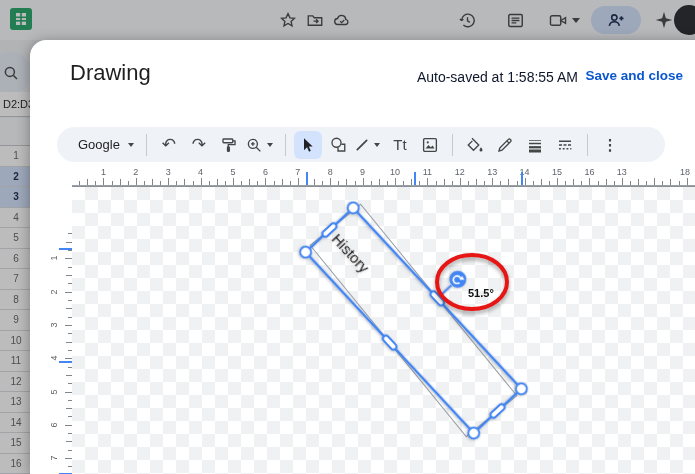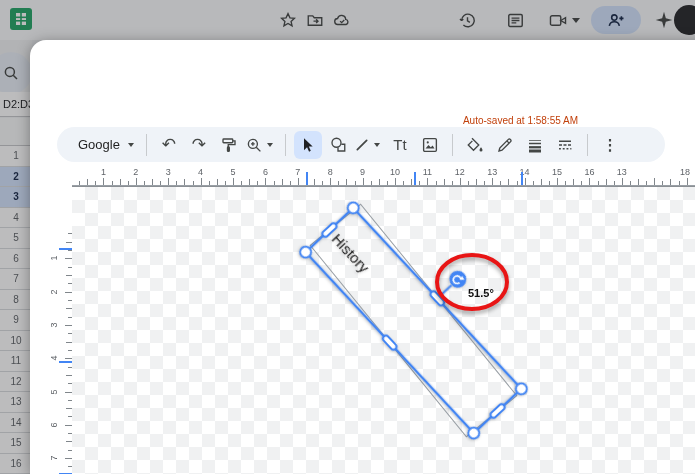--- a/index.html
+++ b/index.html
@@ -32,21 +32,21 @@
   .rowhdr { width:32px; height:20.5px; background:#ffffff; border-bottom:1px solid #d9dbde;
             font-size:10px; color:#5f6368; display:flex; align-items:center; justify-content:center; }
   .rowhdr.sel { background:#d3e3fd; color:#18294a; font-weight:bold; }
 
   .scrim { position:absolute; inset:0; background:rgba(32,33,36,.30); }
 
   
   .dialog { position:absolute; left:30px; top:40px; width:680px; height:434px; background:#fff;
             border-radius:16px 0 0 0; box-shadow:0 2px 14px rgba(0,0,0,.35); }
   .dlg-title { position:absolute; left:40px; top:20px; font-size:22px; color:#1f1f1f; }
-  .autosave { position:absolute; right:132px; top:29px; font-size:10px; color:#c2410c; white-space:nowrap;margin-top:46px; }
+  .autosave { position:absolute; right:132px; top:29px; font-size:14px; color:#0f172a; white-space:nowrap; }
   .save-close { position:absolute; right:27px; top:28px; font-size:13.5px; font-weight:bold; color:#0b57d0;
                 white-space:nowrap; cursor:pointer; }
 
   .toolbar { position:absolute; left:27px; top:87px; width:608px; height:35px; border-radius:18px;
              background:#eff3f8; display:flex; align-items:center; padding:0 10px; }
   .tb-item { display:flex; align-items:center; justify-content:center; height:28px; min-width:28px;
              border-radius:6px; margin:0 1px; color:#444746; }
   .tb-item.active { background:#d3e3fd; }
   .actions-lbl { font-size:13px; color:#1f1f1f; padding:0 4px 0 10px; }
   .caret { width:0; height:0; border-left:3.5px solid transparent; border-right:3.5px solid transparent;
@@ -169,21 +169,23 @@
           <div class="rowhdr">14</div>
           <div class="rowhdr">15</div>
           <div class="rowhdr">16</div>
         </div>
     </div>
   </div>
 
   <div class="scrim"></div>
 
   <div class="dialog">
+    <div class="dlg-title">Drawing</div>
     <div class="autosave">Auto-saved at 1:58:55 AM</div>
+    <div class="save-close">Save and close</div>
 
     <div class="toolbar">
       <span class="tb-item">
         <span class="actions-lbl">Google</span>
         <span class="caret"></span>
       </span>
       <span class="tb-div"></span>
       <span class="tb-item">
           <span class="glyph">↶</span>
         </span>

